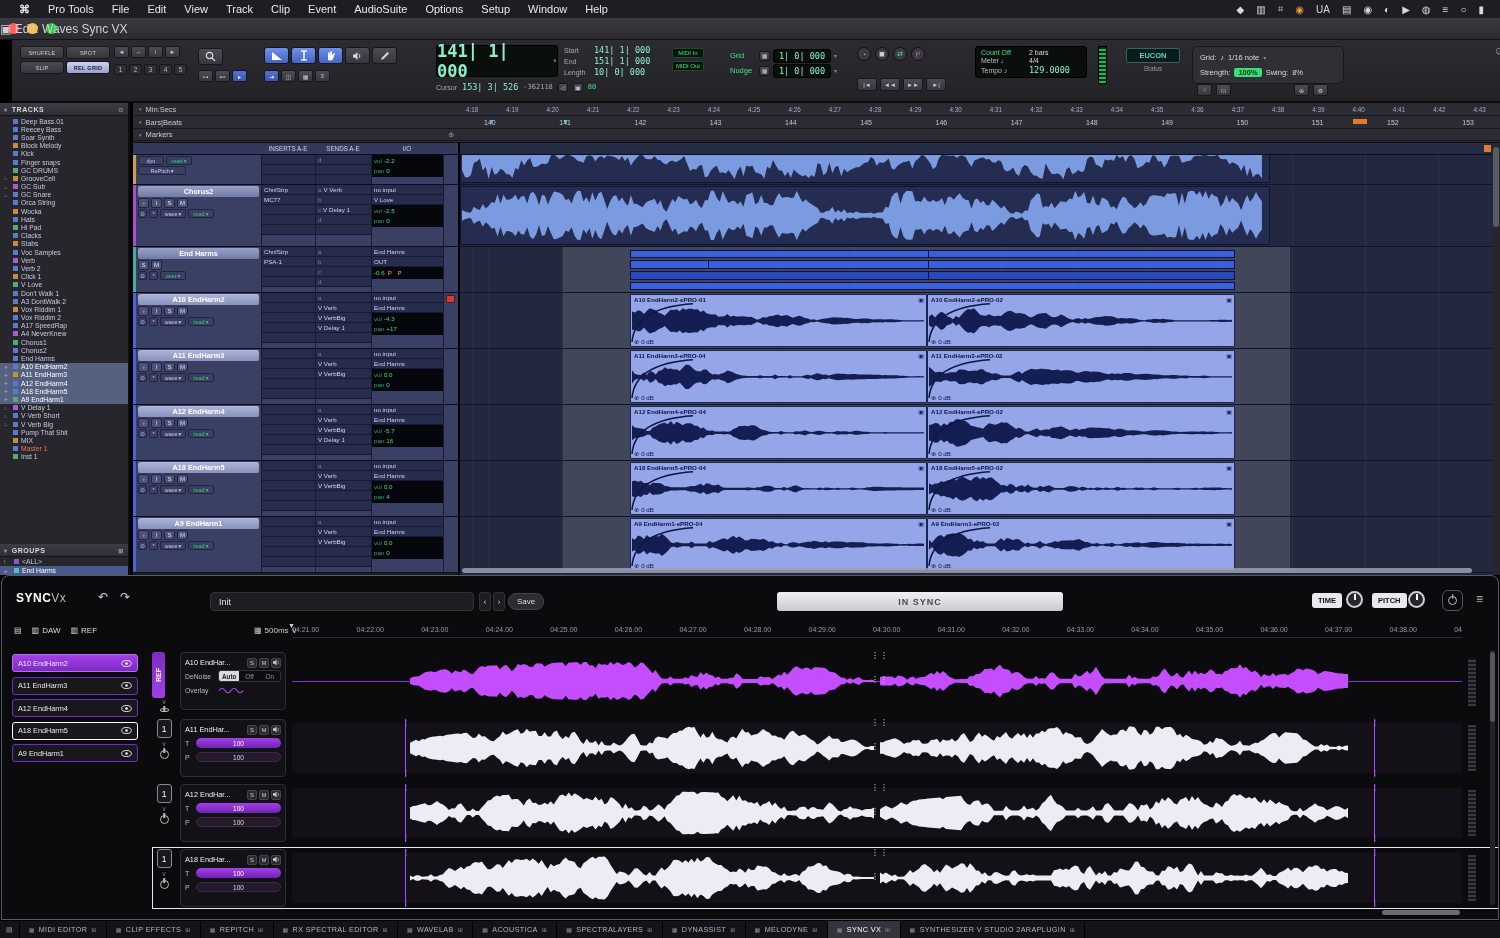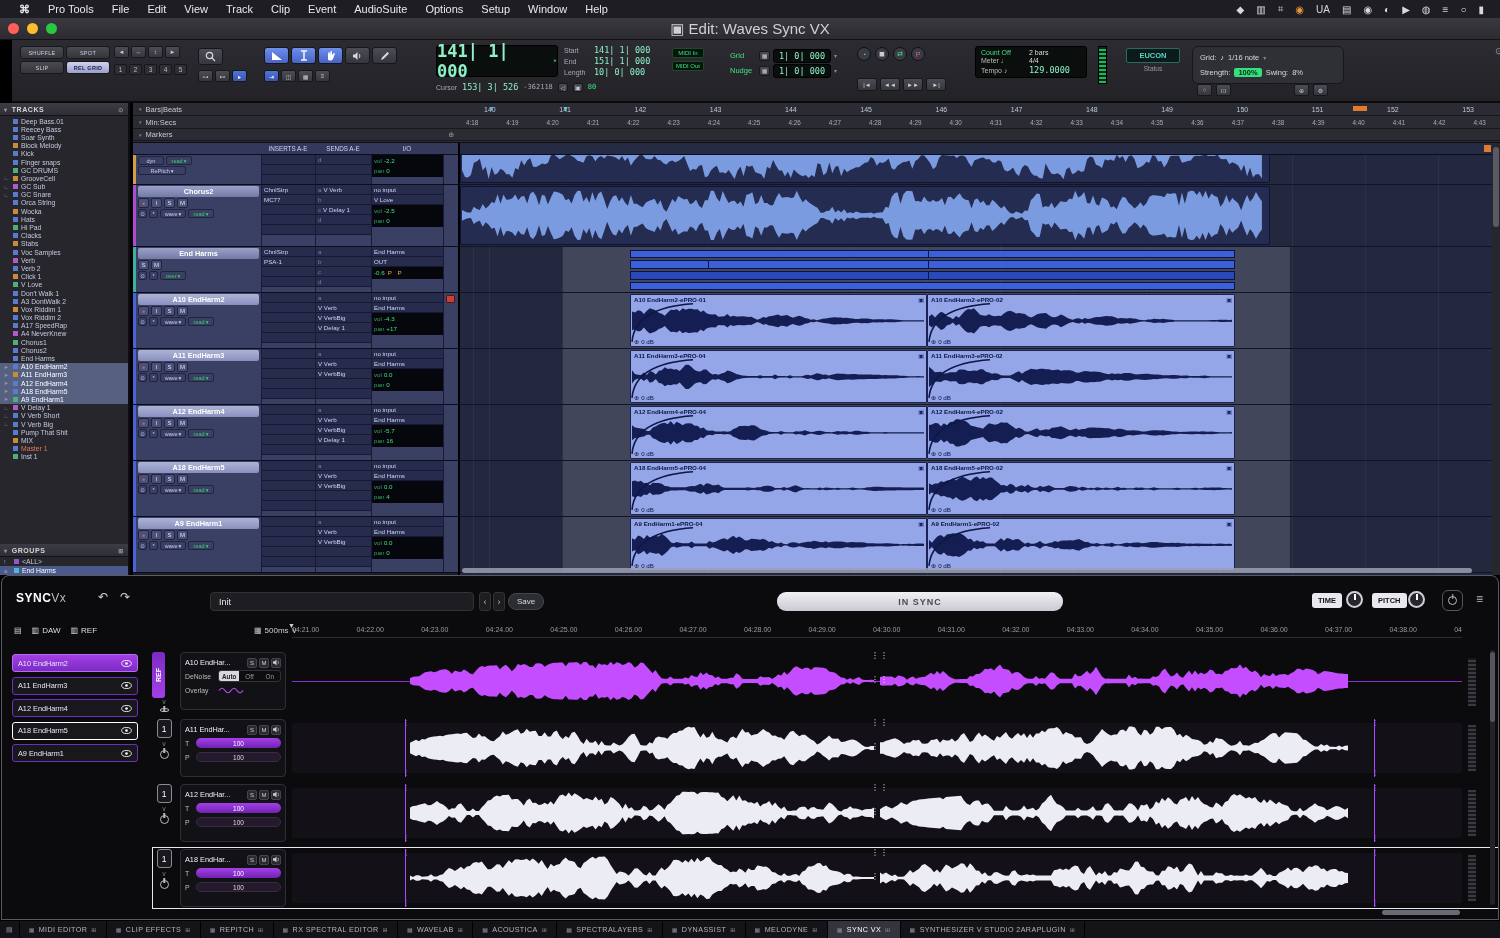--- a/index.html
+++ b/index.html
@@ -12,21 +12,21 @@
 #menubar{position:absolute;left:0;top:0;width:1500px;height:18px;background:#1d1d23;display:flex;align-items:center;padding:0 10px;font-size:11px;color:#e8e8ec;gap:0}
 #menubar .mitem{padding:0 9px;white-space:nowrap}
 #menubar .mitem:first-child{font-weight:bold}
 #menubar .spacer{flex:1}
 #menubar .micon{padding:0 6px;font-size:10px;color:#d8d8dc}
 #menubar .mic{color:#e8973d}
 
 
 #titlebar{position:absolute;left:0;top:18px;width:1500px;height:22px;background:linear-gradient(#39393f,#2b2b30);border-bottom:1px solid #131316;display:flex;align-items:center}
 .tlight{width:11px;height:11px;border-radius:50%;margin-left:8px}
-#titlebar .title{position:absolute;left:0;right:0;text-align:center;font-size:15px;color:#cfcfd4}
+#titlebar .title{position:absolute;left:0;right:0;font-size:12px;color:#cfcfd4}
 
 
 #toolbar{position:absolute;left:12px;top:40px;width:1500px;height:63px;background:linear-gradient(#2b2b31,#222227);border-bottom:2px solid #0b0b0e}
 .tb{position:absolute}
 .modegrid{display:grid;grid-template-columns:44px 44px;gap:2px}
 .modebtn{height:13px;background:linear-gradient(#4a4a52,#35353c);border:1px solid #18181c;border-radius:3px;font-size:5.5px;color:#cfcfd6;display:flex;align-items:center;justify-content:center;letter-spacing:.3px}
 .modebtn.active{background:linear-gradient(#cfd2ee,#9aa0d0);color:#1c1c3a;font-weight:bold}
 .tinybtn{width:15px;height:12px;background:linear-gradient(#4c4c55,#36363d);border:1px solid #17171b;border-radius:2px;font-size:6px;color:#c8c8d0;display:flex;align-items:center;justify-content:center}
 .tinybtn.blue{background:linear-gradient(#4f74d8,#3a55b0);color:#fff}
 .toolbtn{width:25px;height:17px;background:linear-gradient(#4c4c55,#36363d);border:1px solid #17171b;border-radius:3px;display:flex;align-items:center;justify-content:center;font-size:8px;color:#d8d8e0}
@@ -128,21 +128,21 @@
 
 
 #syncvx{position:absolute;left:1px;top:575px;width:1498px;height:345px;background:#0b0b0e;border:1px solid #5a5a64;border-radius:8px 8px 0 0;overflow:hidden}
 .vxh-ic{color:#cfcfd8;font-size:12px}
 #vx-logo{position:absolute;left:14px;top:15px;font-size:12px;color:#fff;letter-spacing:.5px}
 #vx-logo b{font-weight:bold}
 #vx-logo i{color:#bbb}
 #vx-preset{position:absolute;left:208px;top:16px;width:264px;height:19px;background:#1d1d22;border:1px solid #333;border-radius:4px;color:#e8e8ee;font-size:9px;display:flex;align-items:center;padding:0 8px}
 .vx-arrow{position:absolute;top:16px;width:12px;height:19px;display:flex;align-items:center;justify-content:center;color:#bbb;font-size:9px;background:#1d1d22;border:1px solid #333;border-radius:3px}
 #vx-save{position:absolute;left:506px;top:17px;height:17px;padding:0 8px;background:#2c2c33;border:1px solid #44444c;border-radius:8px;color:#ddd;font-size:8px;display:flex;align-items:center}
-#vx-insync{position:absolute;left:775px;top:16px;width:286px;height:19px;background:linear-gradient(#f0f0f4,#c9c9d2);border-radius:9px;color:#4a4a52;font-size:9px;font-weight:bold;letter-spacing:1px;display:flex;align-items:center;justify-content:center}
+#vx-insync{position:absolute;left:775px;top:16px;width:286px;height:19px;background:linear-gradient(#f0f0f4,#c9c9d2);border-radius:3px;color:#4a4a52;font-size:9px;font-weight:bold;letter-spacing:1px;display:flex;align-items:center;justify-content:center}
 .vx-toggle{position:absolute;top:17px;height:15px;background:#e8e8ee;color:#111;font-size:7.5px;font-weight:bold;border-radius:3px;display:flex;align-items:center;padding:0 6px}
 .vx-knob{position:absolute;top:15px;width:17px;height:17px;border-radius:50%;background:#26262c;border:2px solid #cfcfd8}
 .vx-knob::after{content:"";position:absolute;left:50%;top:1px;width:2px;height:6px;background:#fff;transform:translateX(-50%)}
 #vx-power{position:absolute;left:1440px;top:14px;width:21px;height:21px;border:1px solid #55555e;border-radius:6px;display:flex;align-items:center;justify-content:center}
 .pwr{width:9px;height:9px;border:1.5px solid #bbb;border-radius:50%;position:relative}
 .pwr::after{content:"";position:absolute;left:50%;top:-3px;width:1.5px;height:5px;background:#bbb;transform:translateX(-50%)}
 #vx-menu{position:absolute;left:1474px;top:16px;color:#bbb;font-size:12px}
 #vx-tabs{position:absolute;left:12px;top:50px;display:flex;gap:10px;align-items:center;font-size:8px;color:#ddd}
 .vxtab{display:flex;align-items:center;gap:3px}
 #vx-zoom{position:absolute;left:252px;top:50px;display:flex;align-items:center;gap:3px;font-size:8px;color:#ccc}
@@ -729,45 +729,20 @@
         <span>End Harms</span>
       </div>
 
   </div>
 </div>
 
 <div id="rulers">
   <div class="rrow">
     <div class="rlabel">
         <span class="dis">▾</span>
-        <span>Bars|Beats</span>
-      </div>
-    <div class="rnums">
-      <span>140</span>
-        <span>141</span>
-        <span>142</span>
-        <span>143</span>
-        <span>144</span>
-        <span>145</span>
-        <span>146</span>
-        <span>147</span>
-        <span>148</span>
-        <span>149</span>
-        <span>150</span>
-        <span>151</span>
-        <span>152</span>
-        <span>153</span>
-    </div>
-    <span class="phmark" style="left:355px;color:#5ab0f0">▼</span>
-    <span class="phmark" style="left:429px;color:#52d8d8">▼</span>
-    <span class="phmark" style="left:1220px;width:14px;height:5px;background:#e07a30;top:3px"></span>
-  </div>
-  <div class="rrow">
-    <div class="rlabel">
-        <span class="dis">▾</span>
         <span>Min:Secs</span>
       </div>
     <div class="rnums msec">
       <span>4:18</span>
         <span>4:19</span>
         <span>4:20</span>
         <span>4:21</span>
         <span>4:22</span>
         <span>4:23</span>
         <span>4:24</span>
@@ -785,20 +760,45 @@
         <span>4:36</span>
         <span>4:37</span>
         <span>4:38</span>
         <span>4:39</span>
         <span>4:40</span>
         <span>4:41</span>
         <span>4:42</span>
         <span>4:43</span>
     </div>
   </div>
+  <div class="rrow">
+    <div class="rlabel">
+        <span class="dis">▾</span>
+        <span>Bars|Beats</span>
+      </div>
+    <div class="rnums">
+      <span>140</span>
+        <span>141</span>
+        <span>142</span>
+        <span>143</span>
+        <span>144</span>
+        <span>145</span>
+        <span>146</span>
+        <span>147</span>
+        <span>148</span>
+        <span>149</span>
+        <span>150</span>
+        <span>151</span>
+        <span>152</span>
+        <span>153</span>
+    </div>
+    <span class="phmark" style="left:355px;color:#5ab0f0">▼</span>
+    <span class="phmark" style="left:429px;color:#52d8d8">▼</span>
+    <span class="phmark" style="left:1220px;width:14px;height:5px;background:#e07a30;top:3px"></span>
+  </div>
   <div class="rrow" style="height:12px">
     <div class="rlabel">
         <span class="dis">▾</span>
         <span>Markers</span>
         <span style="margin-left:auto;margin-right:6px;color:#999;font-size:7px">⊕</span>
       </div>
   </div>
 </div>
 
 <div id="headers">

